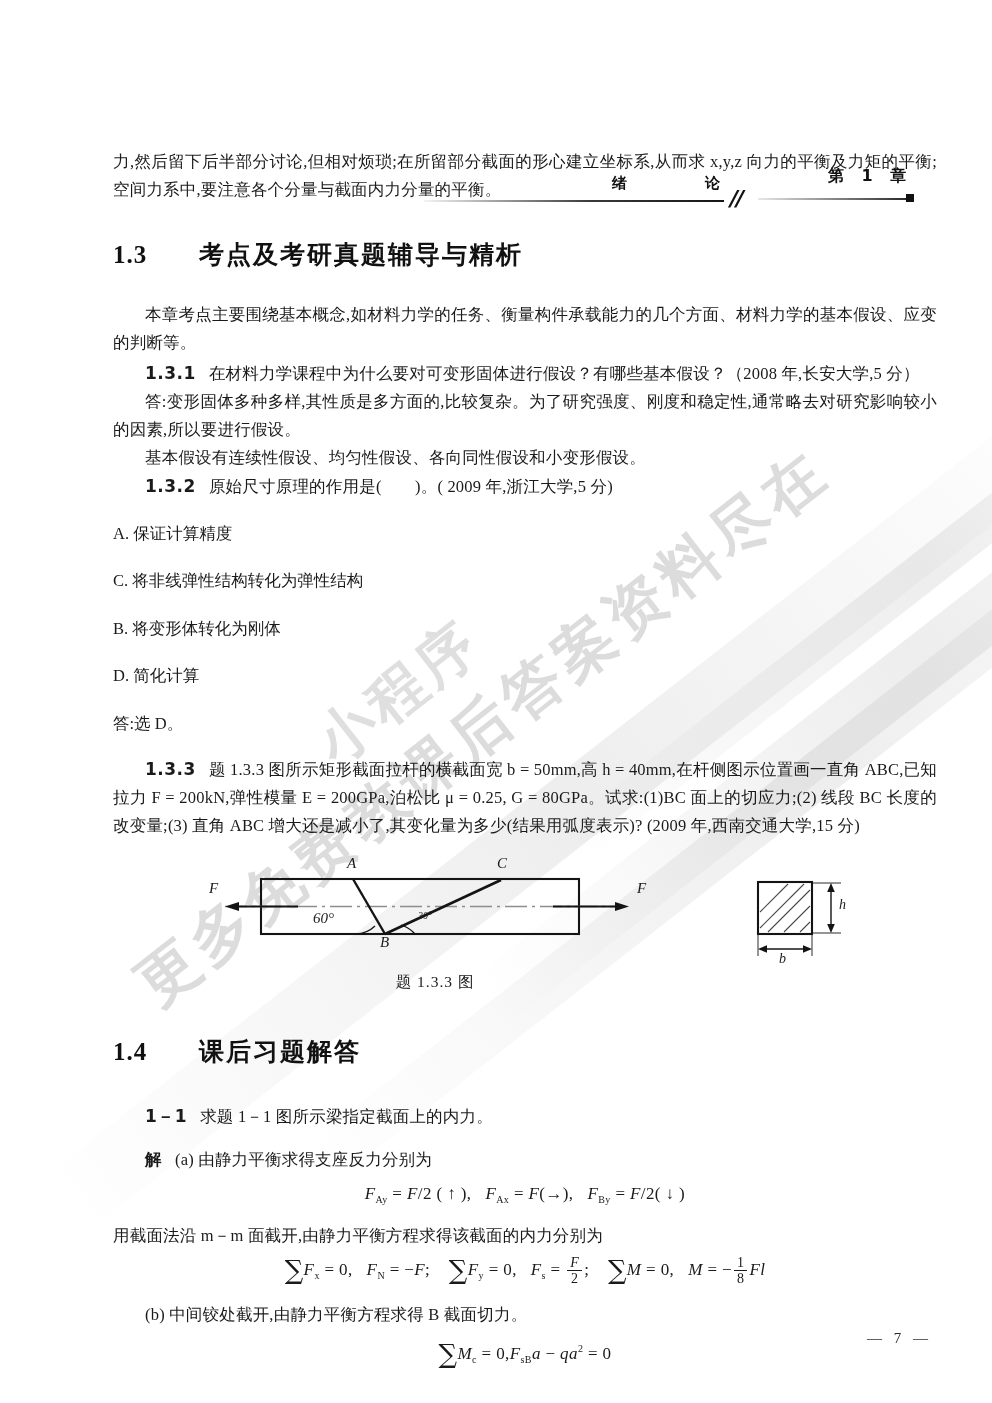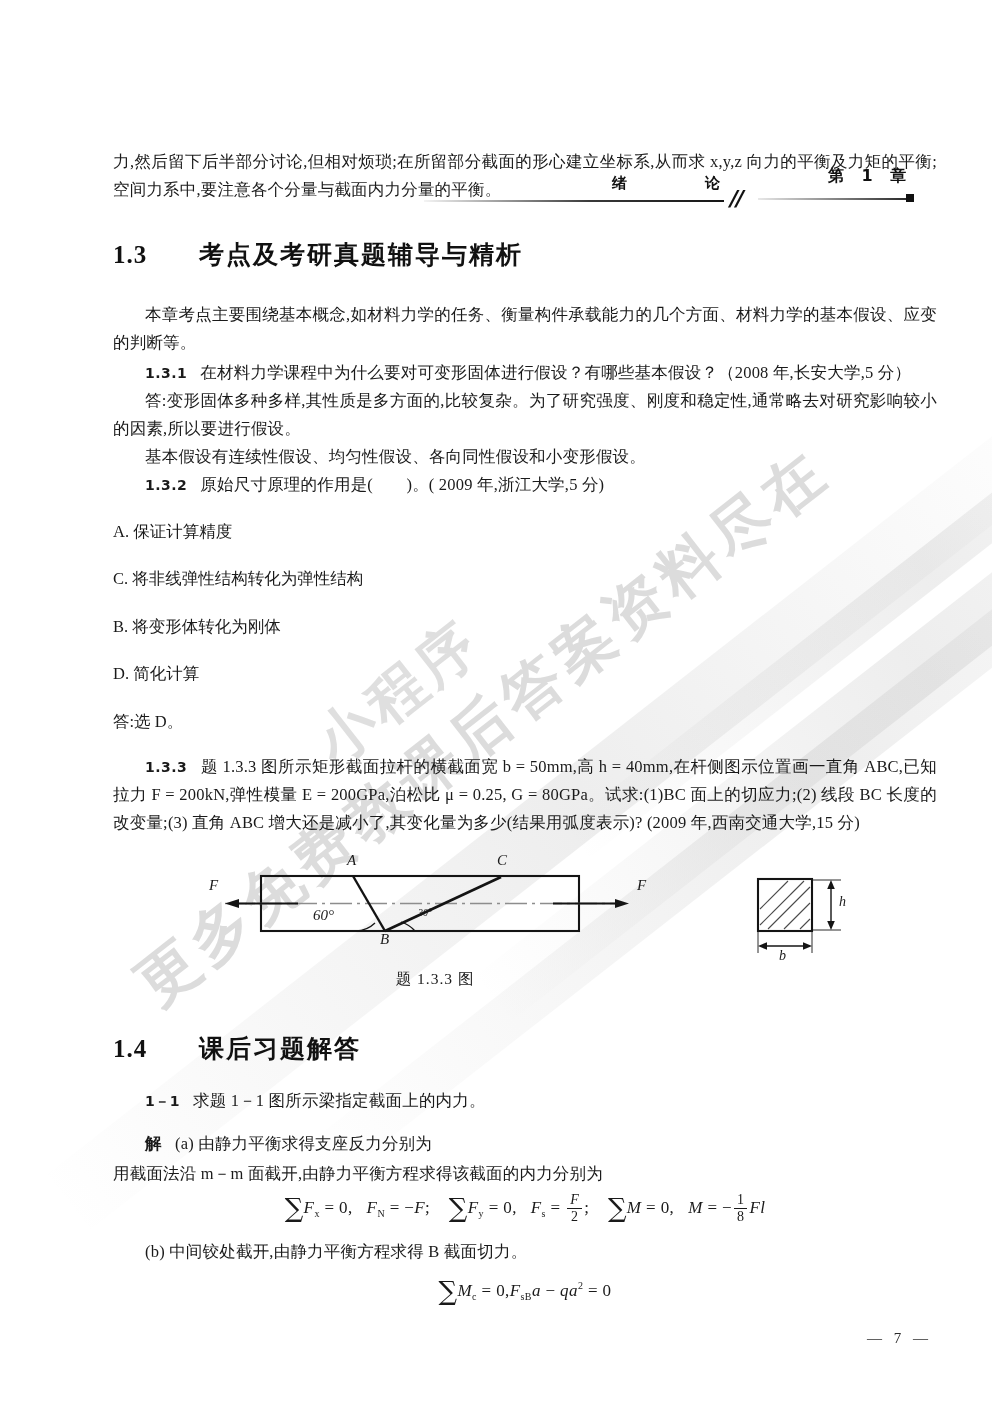--- a/index.html
+++ b/index.html
@@ -127,21 +127,21 @@
   .sec-no{
     display:inline-block;
     min-width:86px;
     font-family:"Liberation Serif","DejaVu Serif",serif;
     font-weight:bold;
     letter-spacing:1px;
   }
   .qno{
     font-family:"DejaVu Sans","Liberation Sans",sans-serif;
     font-weight:bold;
-    font-size:14px;
+    font-size:17px;
     letter-spacing:0.5px;
   }
   .opt{ font-size:16.5px; line-height:31px; }
 
   
   .figwrap{
     position:relative;
     width:824px;
     z-index:2;
   }
@@ -293,32 +293,37 @@
       <div style="position:absolute;left:267px;top:82px;font-size:15px;font-style:italic;">B</div>
       <div style="position:absolute;left:384px;top:3px;font-size:15px;font-style:italic;">C</div>
       <div style="position:absolute;left:200px;top:58px;font-size:15px;font-style:italic;">60°</div>
       <div style="position:absolute;left:305px;top:58px;font-size:10px;font-style:italic;">30°</div>
       <div style="position:absolute;left:726px;top:45px;font-size:14px;font-style:italic;">h</div>
       <div style="position:absolute;left:666px;top:99px;font-size:14px;font-style:italic;">b</div>
 
       <div class="figcap" style="margin-left:-180px;">题 1.3.3 图</div>
     </div>
 
-    <h2 class="sec" style="margin-top:42px;margin-bottom:22px;">
+    <h2 class="sec" style="margin-top:42px;margin-bottom:34px;">
       <span class="sec-no">1.4</span><span>课后习题解答</span>
     </h2>
 
     <p class="p ind" style="margin-bottom:15px;">
       <span class="qno">1－1</span>&nbsp;&nbsp;&nbsp;<span>求题 1－1 图所示梁指定截面上的内力。</span>
     </p>
 
     <p class="p ind" style="margin-bottom:0;">
       <span class="qno" style="font-size:16.5px;">解</span>&nbsp;&nbsp;&nbsp;<span>(a) 由静力平衡求得支座反力分别为</span>
     </p>
 
+    <div class="eq">
+      <span class="mi">F</span><sub>Ay</sub> = <span class="mi">F</span>/2 ( ↑ ),&nbsp;&nbsp;
+      <span class="mi">F</span><sub>Ax</sub> = <span class="mi">F</span>(→),&nbsp;&nbsp;
+      <span class="mi">F</span><sub>By</sub> = <span class="mi">F</span>/2( ↓ )
+    </div>
 
     <p class="p" style="margin:2px 0 0 0;">用截面法沿 m－m 面截开,由静力平衡方程求得该截面的内力分别为</p>
 
     <div class="eq">
       <span class="sum">∑</span><span class="mi">F</span><sub>x</sub> = 0,&nbsp;&nbsp;
       <span class="mi">F</span><sub>N</sub> = −<span class="mi">F</span>;&nbsp;&nbsp;&nbsp;
       <span class="sum">∑</span><span class="mi">F</span><sub>y</sub> = 0,&nbsp;&nbsp;
       <span class="mi">F</span><sub>s</sub> = <span class="frac"><span class="nu mi">F</span><span class="de">2</span></span>;&nbsp;&nbsp;&nbsp;
       <span class="sum">∑</span><span class="mi">M</span> = 0,&nbsp;&nbsp;
       <span class="mi">M</span> = −<span class="frac"><span class="nu">1</span><span class="de">8</span></span><span class="mi">Fl</span>

